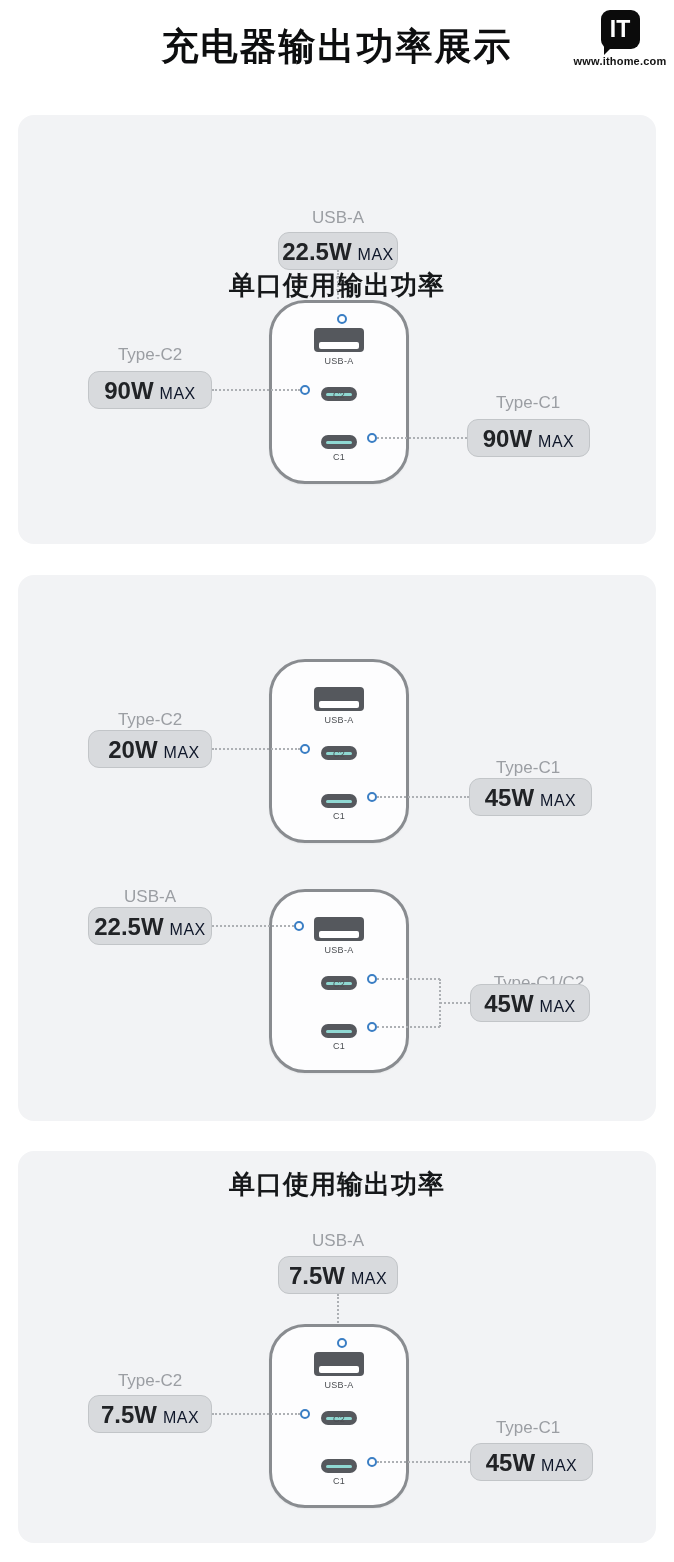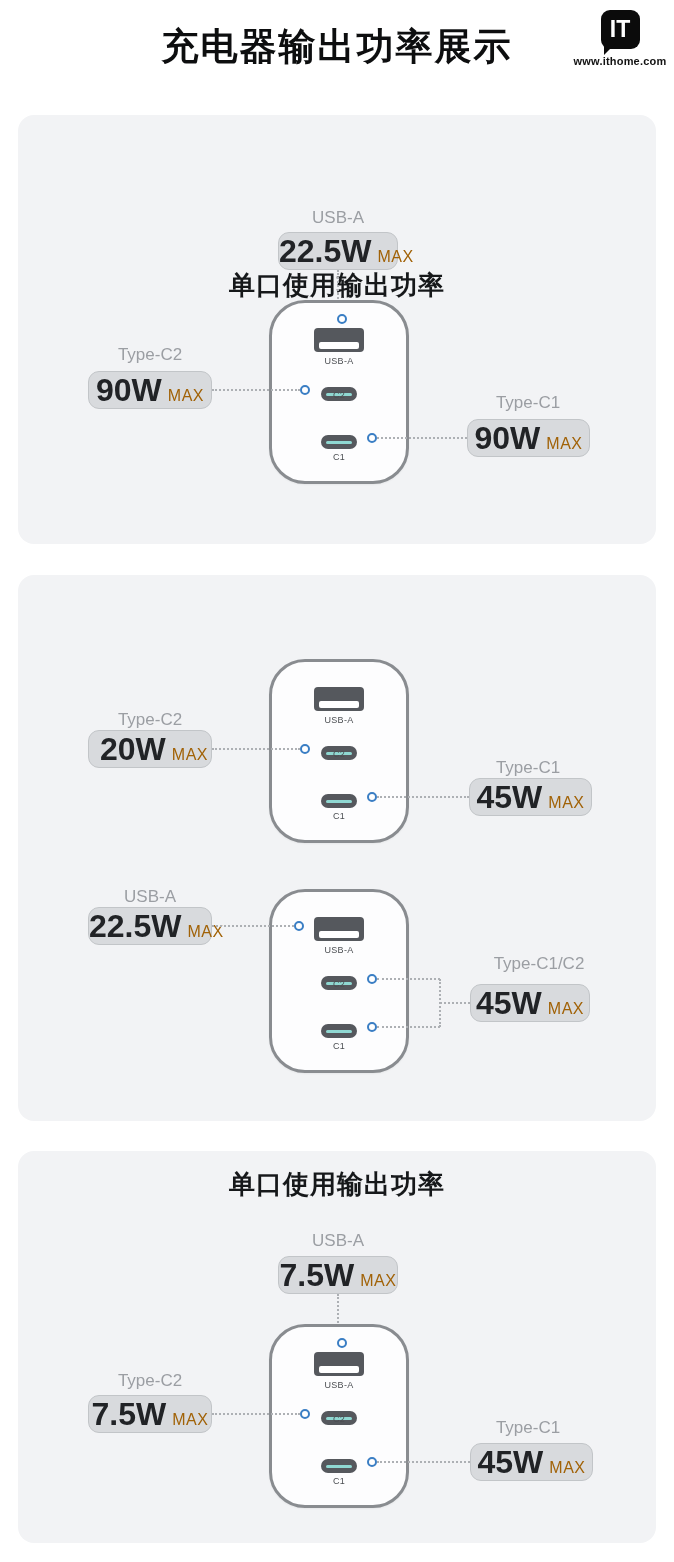--- a/index.html
+++ b/index.html
@@ -21,22 +21,22 @@
   
   .card{position:absolute;left:18px;width:638px;background:#f2f3f5;border-radius:16px;}
   .card-title{position:absolute;left:0;width:100%;text-align:center;
               font-size:26px;font-weight:700;color:#16181a;letter-spacing:1px;}
 
   
   .callout-label{position:absolute;transform:translate(-50%,-50%);white-space:nowrap;
                  font-size:17px;color:#9b9ea3;}
   .badge{position:absolute;height:38px;line-height:37px;text-align:center;box-sizing:border-box;
          background:#d8dadd;border:1.5px solid #c2c5c8;border-radius:11px;white-space:nowrap;}
-  .badge .val{font-size:32px;font-weight:600;color:#212326;}
-  .badge .max{font-size:16px;font-weight:400;color:#a16207;letter-spacing:0.5px;margin-left:6px;}
+  .badge .val{font-size:24px;font-weight:600;color:#212326;}
+  .badge .max{font-size:16px;font-weight:400;color:#0f172a;letter-spacing:0.5px;margin-left:6px;}
 
   
   .hwire{position:absolute;height:0;border-top:2px dotted #adb0b4;}
   .vwire{position:absolute;width:0;border-left:2px dotted #adb0b4;}
   .dot{position:absolute;width:10px;height:10px;box-sizing:border-box;border:2.5px solid #3a7ec4;
        background:#fff;border-radius:50%;transform:translate(-50%,-50%);z-index:3;}
 
   
   .charger{position:absolute;width:140px;height:184px;box-sizing:border-box;background:#fdfdfe;
            border:3.5px solid #898c90;border-radius:36px;box-shadow:0 1px 2px rgba(0,0,0,0.05);}
@@ -151,21 +151,21 @@
       <div class="pcaption cap-c1">C1</div>
     </div>
 
     <div class="callout-label" style="left:132px;top:322px;">USB-A</div>
     <div class="badge" style="left:70px;top:332px;width:124px;">
       <span class="val">22.5W</span><span class="max">MAX</span>
     </div>
     <div class="hwire" style="left:194px;top:350px;width:82px;"></div>
     <div class="dot" style="left:281px;top:351px;"></div>
 
-    <div class="callout-label" style="left:521px;top:389px;">Type-C1/C2</div>
+    <div class="callout-label" style="left:521px;top:408px;">Type-C1/C2</div>
     <div class="badge" style="left:452px;top:409px;width:120px;">
       <span class="val">45W</span><span class="max">MAX</span>
     </div>
     <div class="dot" style="left:354px;top:404px;"></div>
     <div class="dot" style="left:354px;top:452px;"></div>
     <div class="hwire" style="left:359px;top:403px;width:63px;"></div>
     <div class="hwire" style="left:359px;top:451px;width:63px;"></div>
     <div class="vwire" style="left:421px;top:404px;height:48px;"></div>
     <div class="hwire" style="left:422px;top:427px;width:30px;"></div>
   </div>

